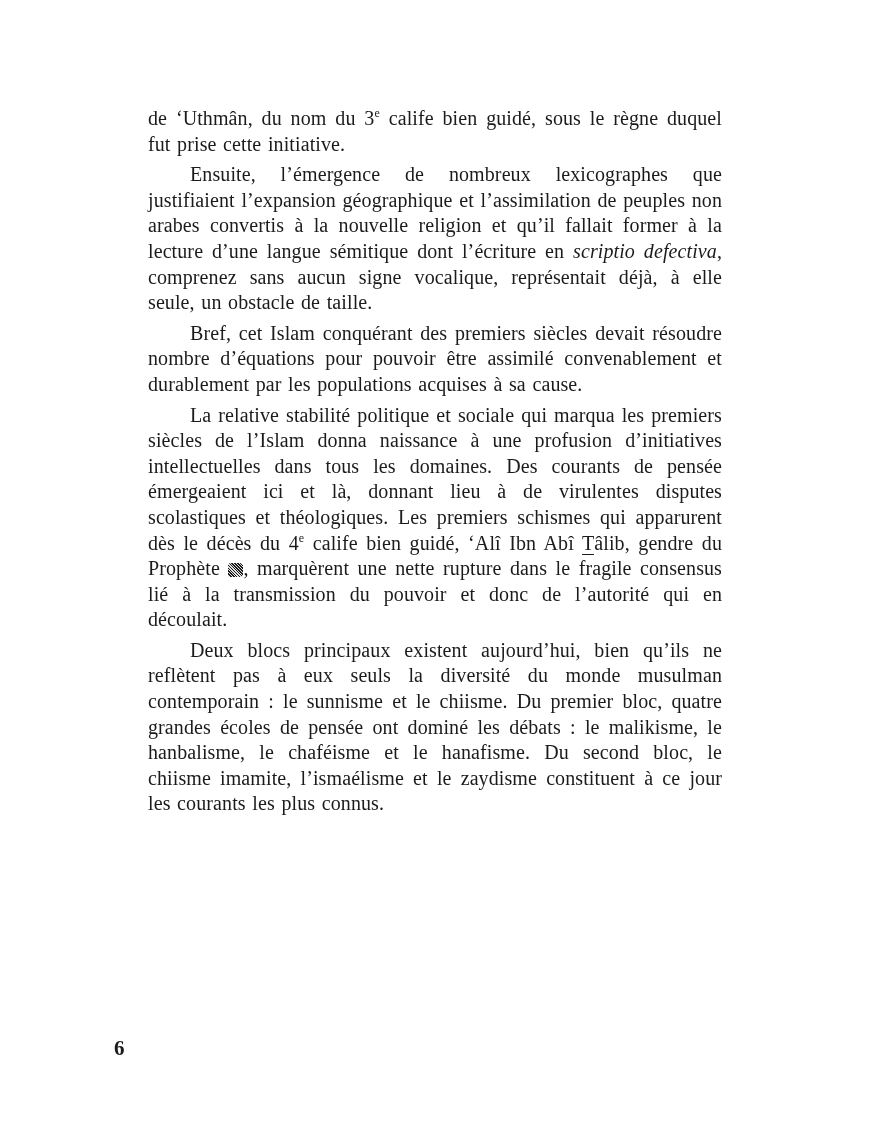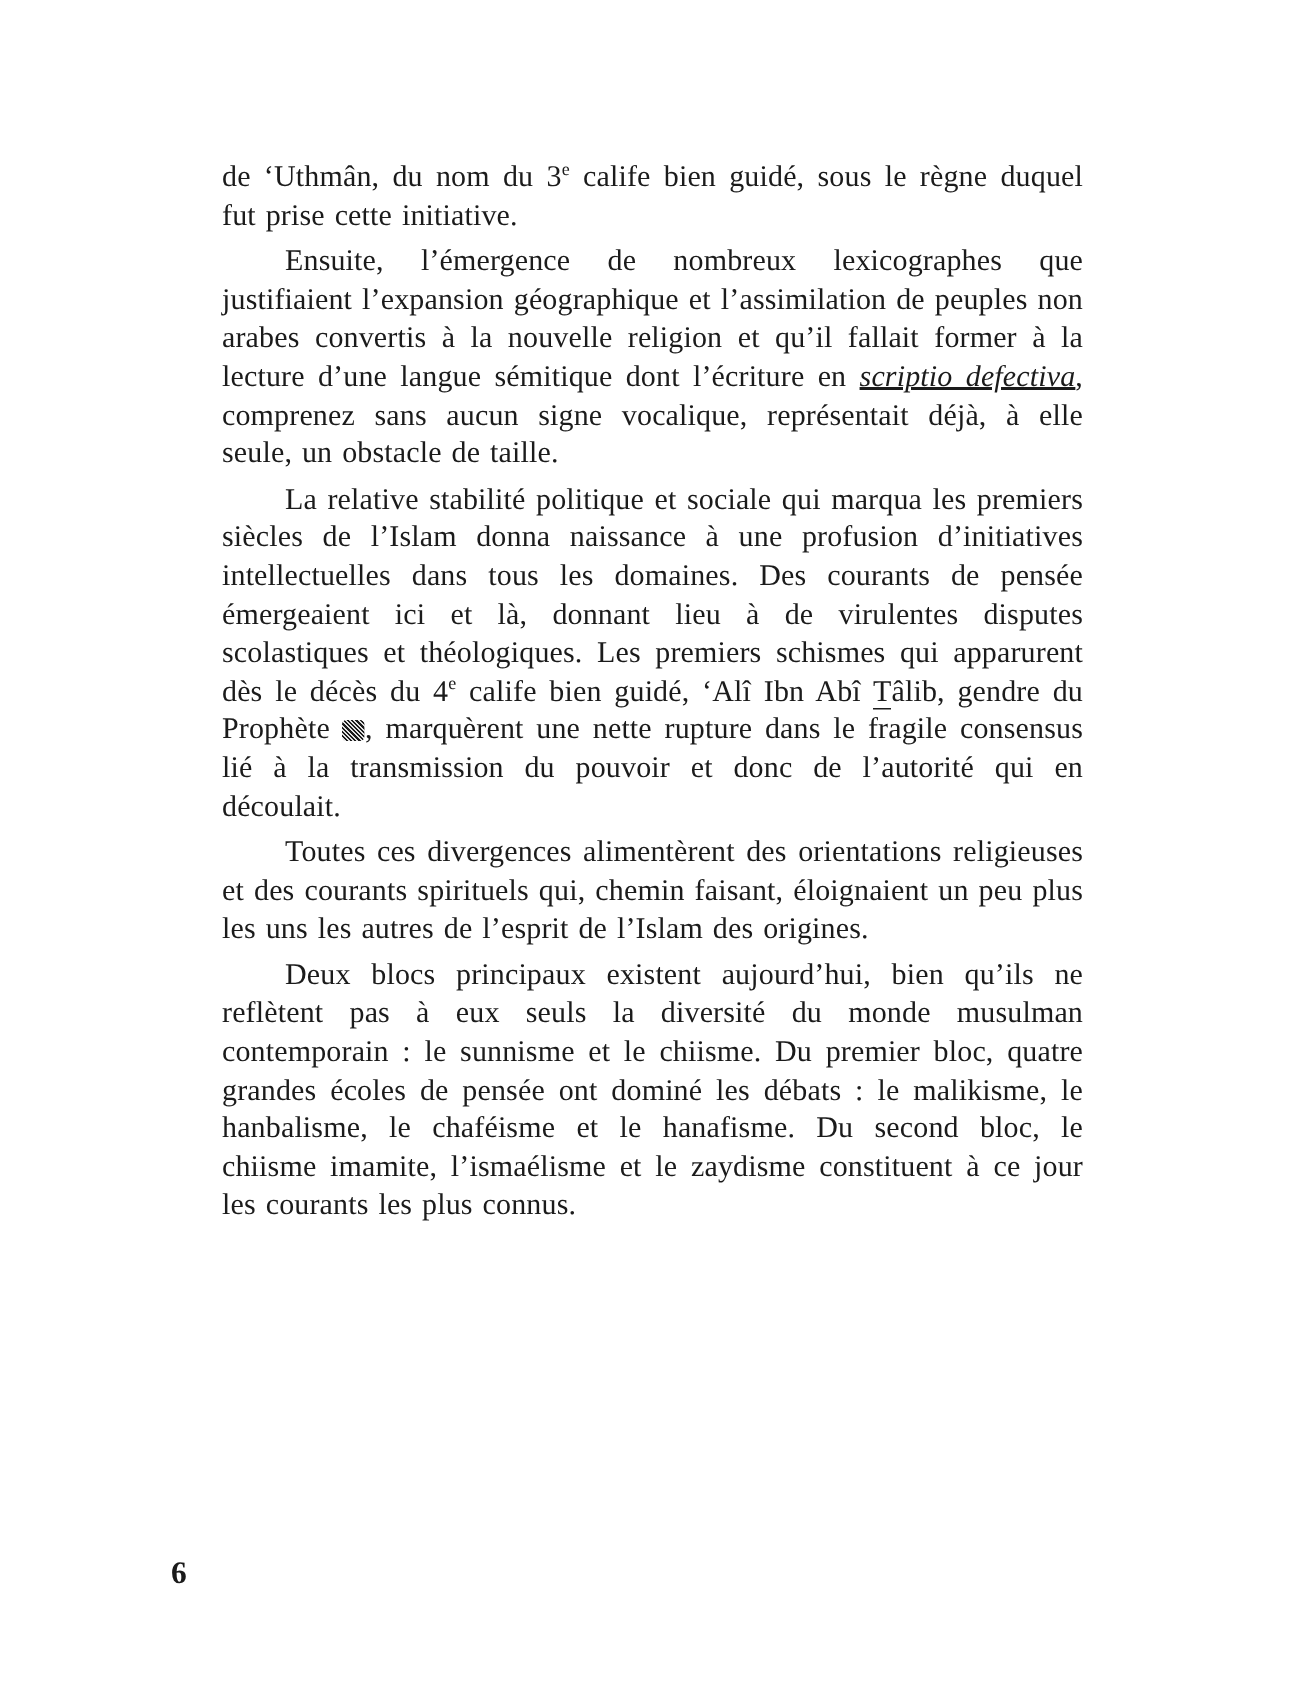--- a/index.html
+++ b/index.html
@@ -29,21 +29,20 @@
     text-indent: 42px;
     color: #1b1b1b;
     letter-spacing: 0.1px;
     word-spacing: 1.5px;
   }
   .para.no-indent {
     text-indent: 0;
   }
   .italic {
     font-style: italic;
-    text-decoration: underline;
   }
   .uline {
     border-bottom: 1.5px solid #1b1b1b;
     line-height: 1;
   }
   .sup {
     font-size: 12px;
     line-height: 0;
     vertical-align: super;
   }
@@ -70,20 +69,20 @@
     color: #1b1b1b;
   }
 </style>
 </head>
 <body>
 
 <div class="page">
   <main class="text-block" id="text-block">
       <p class="para no-indent"><span>de ‘Uthmân, du nom du 3</span><sup class="sup">e</sup><span> calife bien guidé, sous le règne duquel fut prise cette initiative.</span></p>
       <p class="para"><span>Ensuite, l’émergence de nombreux lexicographes que justifiaient l’expansion géographique et l’assimilation de peuples non arabes convertis à la nouvelle religion et qu’il fallait former à la lecture d’une langue sémitique dont l’écriture en </span><span class="italic">scriptio defectiva</span><span>, comprenez sans aucun signe vocalique, représentait déjà, à elle seule, un obstacle de taille.</span></p>
+      <p class="para"><span>Bref, cet Islam conquérant des premiers siècles devait résoudre nombre d’équations pour pouvoir être assimilé convenablement et durablement par les populations acquises à sa cause.</span></p>
       <p class="para"><span>La relative stabilité politique et sociale qui marqua les premiers siècles de l’Islam donna naissance à une profusion d’initiatives intellectuelles dans tous les domaines. Des courants de pensée émergeaient ici et là, donnant lieu à de virulentes disputes scolastiques et théologiques. Les premiers schismes qui apparurent dès le décès du 4</span><sup class="sup">e</sup><span> calife bien guidé, ‘Alî Ibn Abî </span><span class="uline">T</span><span>âlib, gendre du Prophète </span><span class="pbuh-glyph" aria-label="ﷺ" title="ﷺ"></span><span>, marquèrent une nette rupture dans le fragile consensus lié à la transmission du pouvoir et donc de l’autorité qui en découlait.</span></p>
-      <p class="para"><span>Toutes ces divergences alimentèrent des orientations religieuses et des courants spirituels qui, chemin faisant, éloignaient un peu plus les uns les autres de l’esprit de l’Islam des origines.</span></p>
       <p class="para"><span>Deux blocs principaux existent aujourd’hui, bien qu’ils ne reflètent pas à eux seuls la diversité du monde musulman contemporain : le sunnisme et le chiisme. Du premier bloc, quatre grandes écoles de pensée ont dominé les débats : le malikisme, le hanbalisme, le chaféisme et le hanafisme. Du second bloc, le chiisme imamite, l’ismaélisme et le zaydisme constituent à ce jour les courants les plus connus.</span></p>
     </main>
   <footer class="page-footer">
     <span class="page-number">6</span>
   </footer>
 </div>
 
 </body></html>

